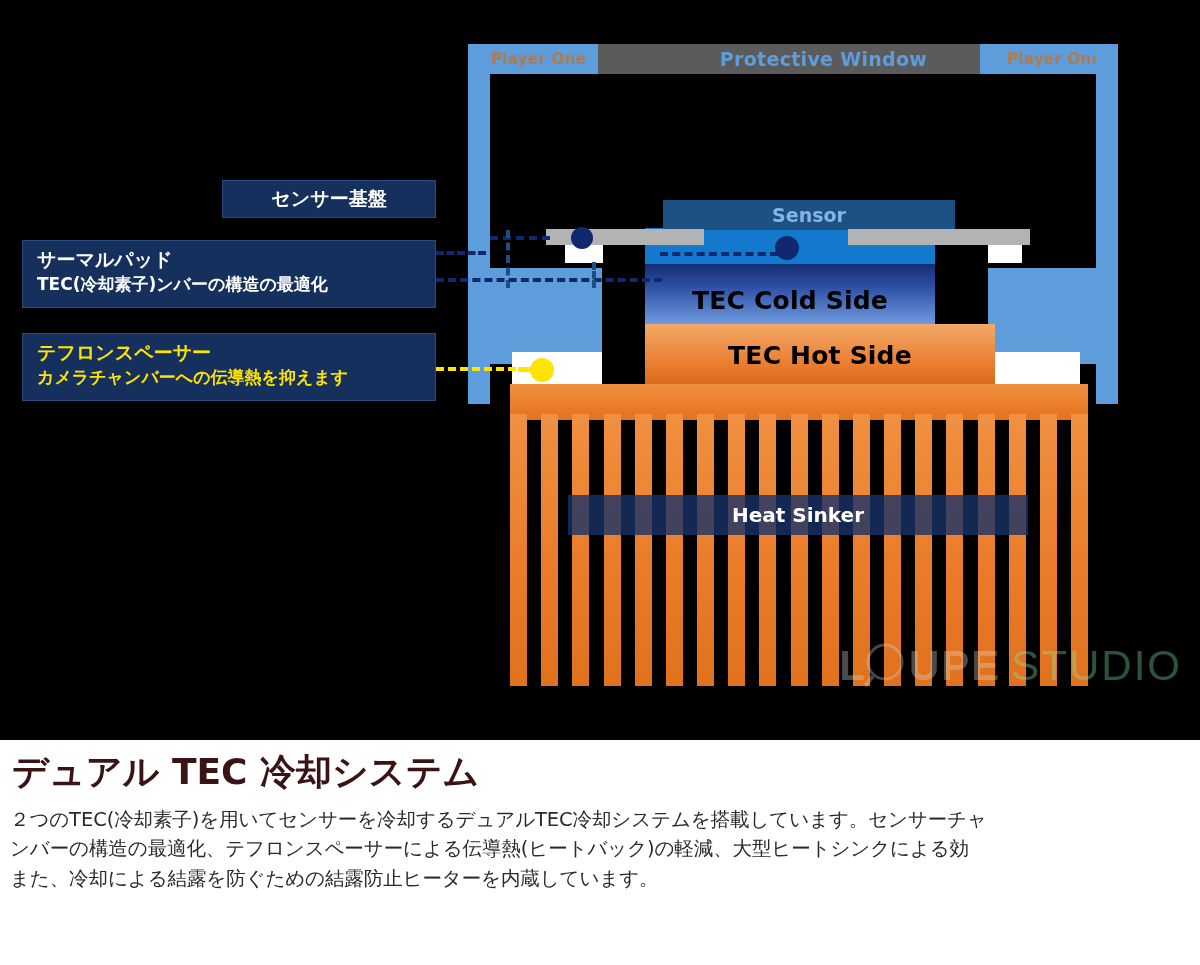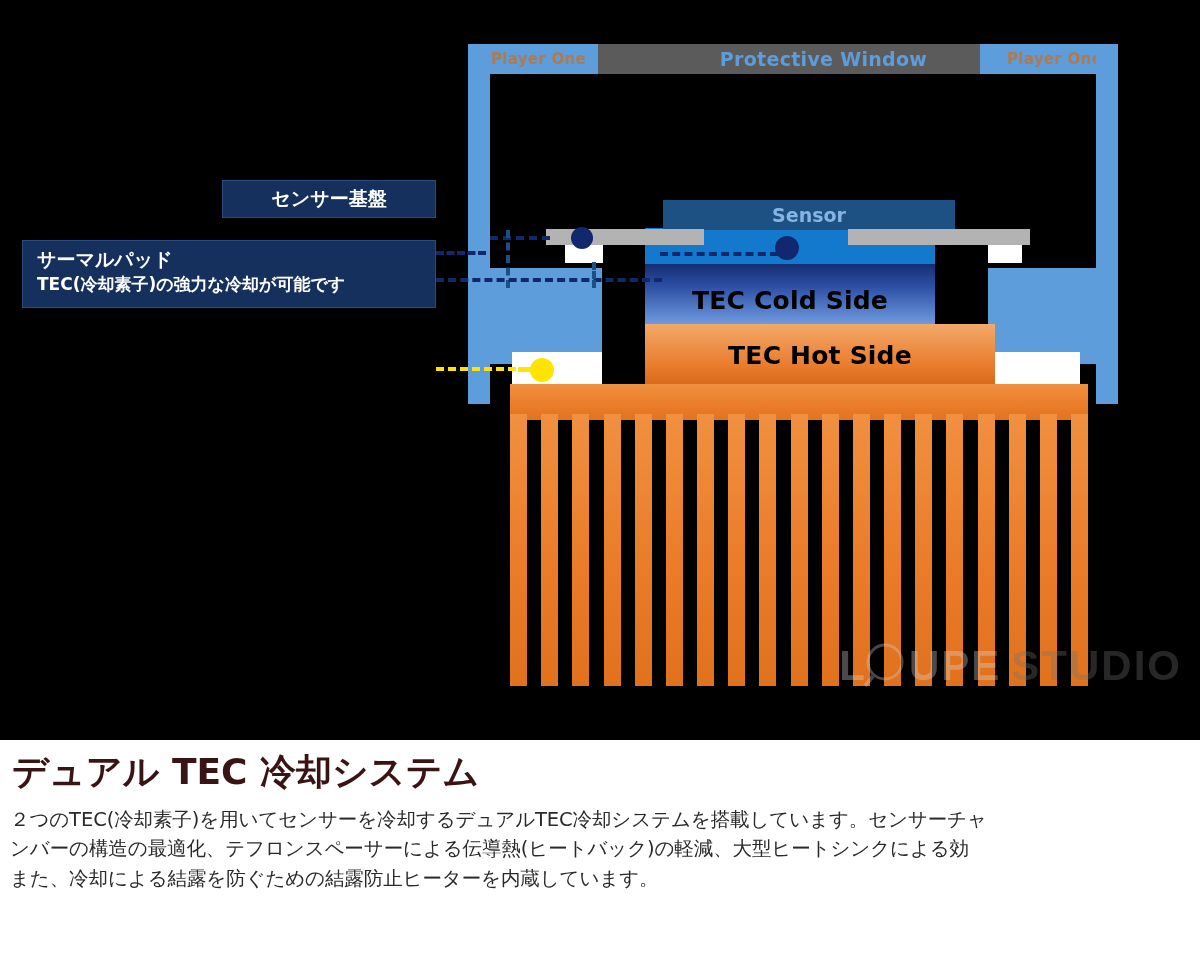--- a/index.html
+++ b/index.html
@@ -154,25 +154,25 @@
   #watermark {
     position: absolute;
     right: 18px;
     bottom: 48px;
     opacity: 0.34;
     pointer-events: none;
     display: flex;
     align-items: center;
   }
   #watermark .wm-text {
-    color: #737373;
+    color: #86efac;
     font-size: 42px;
     letter-spacing: 2px;
     font-family: "Liberation Sans", sans-serif;
-    font-weight: 700;
+    font-weight: 400;
   }
   #watermark .wm-bold { font-weight: 700; color:#d8d8d8; }
 
   
   #caption {
     width: 1200px;
     height: 225px;
     background: #ffffff;
     padding: 10px 8px 8px 8px;
   }
@@ -258,40 +258,45 @@
       <div class="hs-fin" style="position: absolute; left: 342.833px; top: 0px; width: 17px; height: 272px;"></div>
       <div class="hs-fin" style="position: absolute; left: 374px; top: 0px; width: 17px; height: 272px;"></div>
       <div class="hs-fin" style="position: absolute; left: 405.167px; top: 0px; width: 17px; height: 272px;"></div>
       <div class="hs-fin" style="position: absolute; left: 436.333px; top: 0px; width: 17px; height: 272px;"></div>
       <div class="hs-fin" style="position: absolute; left: 467.5px; top: 0px; width: 17px; height: 272px;"></div>
       <div class="hs-fin" style="position: absolute; left: 498.667px; top: 0px; width: 17px; height: 272px;"></div>
       <div class="hs-fin" style="position: absolute; left: 529.833px; top: 0px; width: 17px; height: 272px;"></div>
       <div class="hs-fin" style="position: absolute; left: 561px; top: 0px; width: 17px; height: 272px;"></div>
     </div>
 
+  <div class="abs hs-banner" style="left:568px; top:495px; width:460px; height:40px;">Heat Sinker</div>
 
   <div class="abs dash-h" style="left:436px; top:251px; width:50px;"></div>
   <div class="abs dash-h" style="left:490px; top:236px; width:60px;"></div>
   <div class="abs dash-v" style="left:506px; top:230px; height:58px;"></div>
 
   <div class="abs dash-h" style="left:436px; top:278px; width:226px;"></div>
   <div class="abs dash-v" style="left:592px; top:262px; height:26px;"></div>
   <div class="abs dash-h" style="left:660px; top:252px; width:118px;"></div>
 
   <div class="abs dash-h yellow" style="left:436px; top:367px; width:92px;"></div>
 
   <div class="abs callout centered" style="left:222px; top:180px; width:214px; height:38px;">
     <div class="line1">センサー基盤</div>
   </div>
 
   <div class="abs callout" style="left:22px; top:240px; width:414px; height:68px;">
     <div class="line1">サーマルパッド</div>
-    <div class="line2">TEC(冷却素子)の強力な冷却が可能です</div>
-  </div>
-
+    <div class="line2">TEC(冷却素子)ンバーの構造の最適化</div>
+  </div>
+
+  <div class="abs callout yellow" style="left:22px; top:333px; width:414px; height:68px;">
+    <div class="line1">テフロンスペーサー</div>
+    <div class="line2">カメラチャンバーへの伝導熱を抑えます</div>
+  </div>
 
   <div id="watermark">
     <span class="wm-text wm-bold">L</span>
     <svg width="52" height="52" viewBox="0 0 52 52" style="margin:0 -4px 0 -6px;">
       <circle cx="24" cy="22" r="17" fill="none" stroke="#cfcfcf" stroke-width="3"></circle>
       <line x1="12" y1="36" x2="4" y2="46" stroke="#cfcfcf" stroke-width="4"></line>
     </svg>
     <span class="wm-text wm-bold">UPE</span>
     <span class="wm-text" style="margin-left:10px;">STUDIO</span>
   </div>

